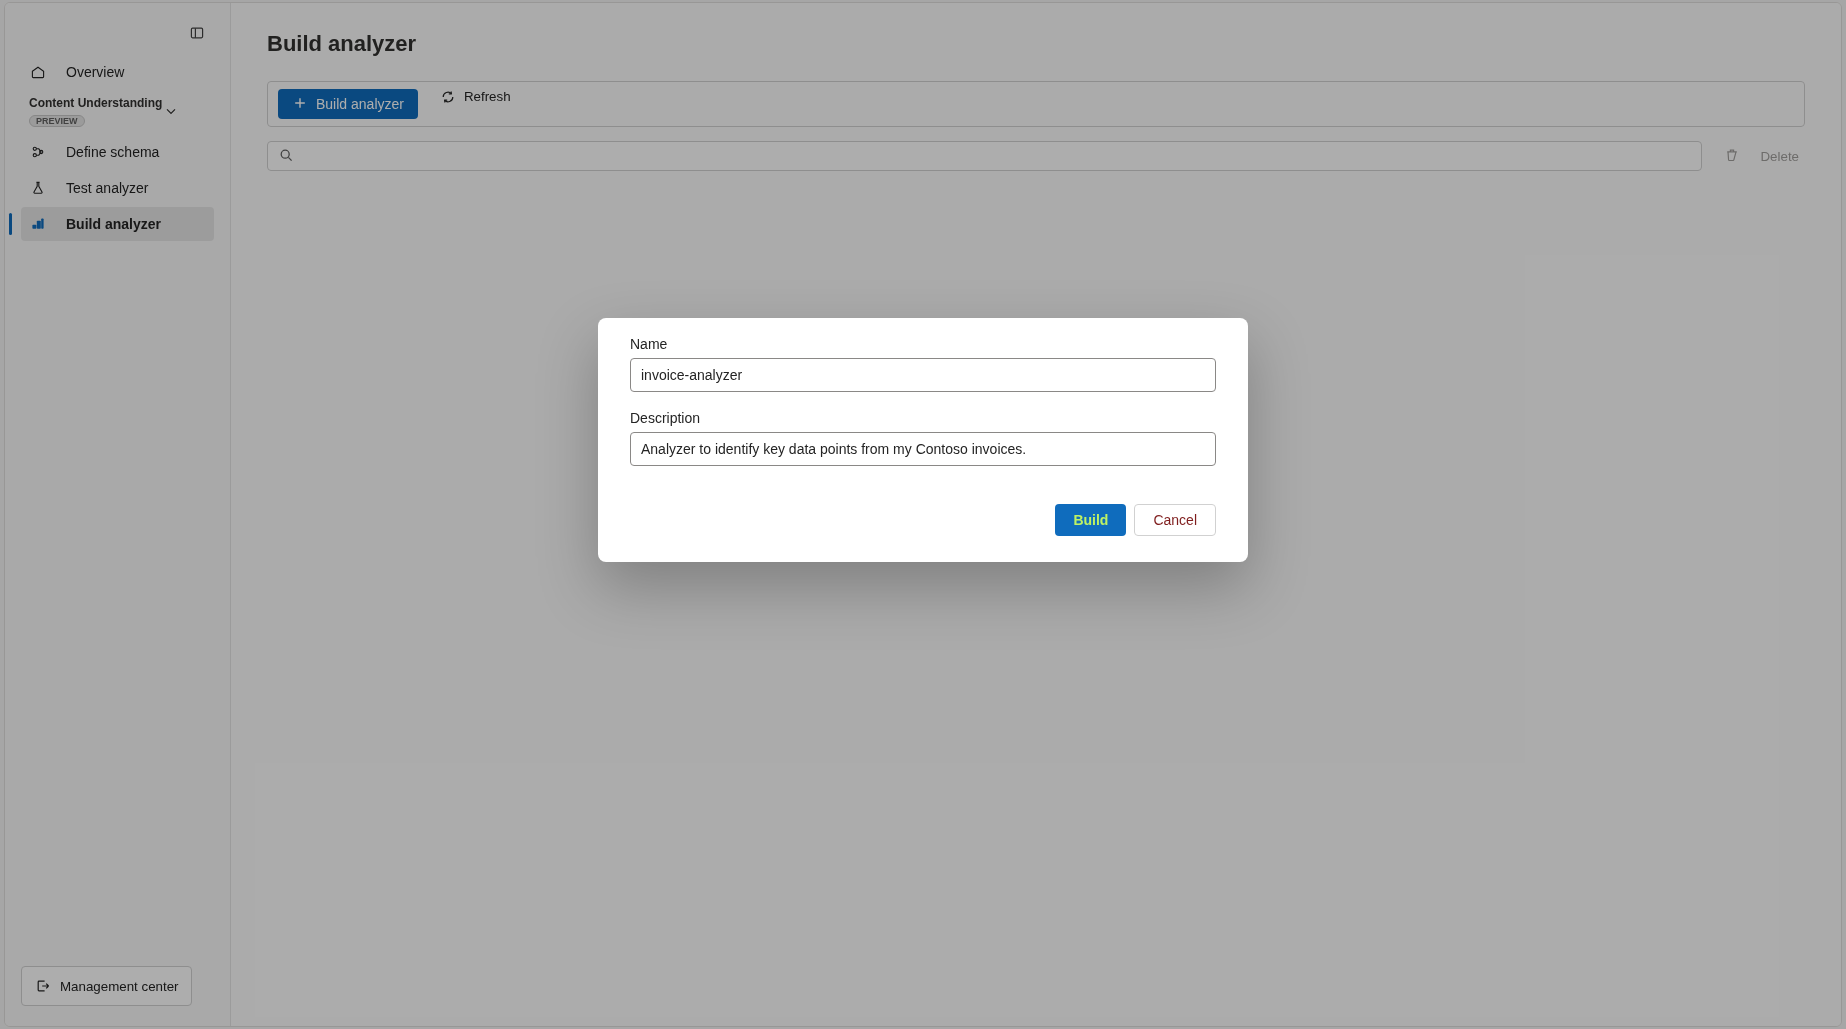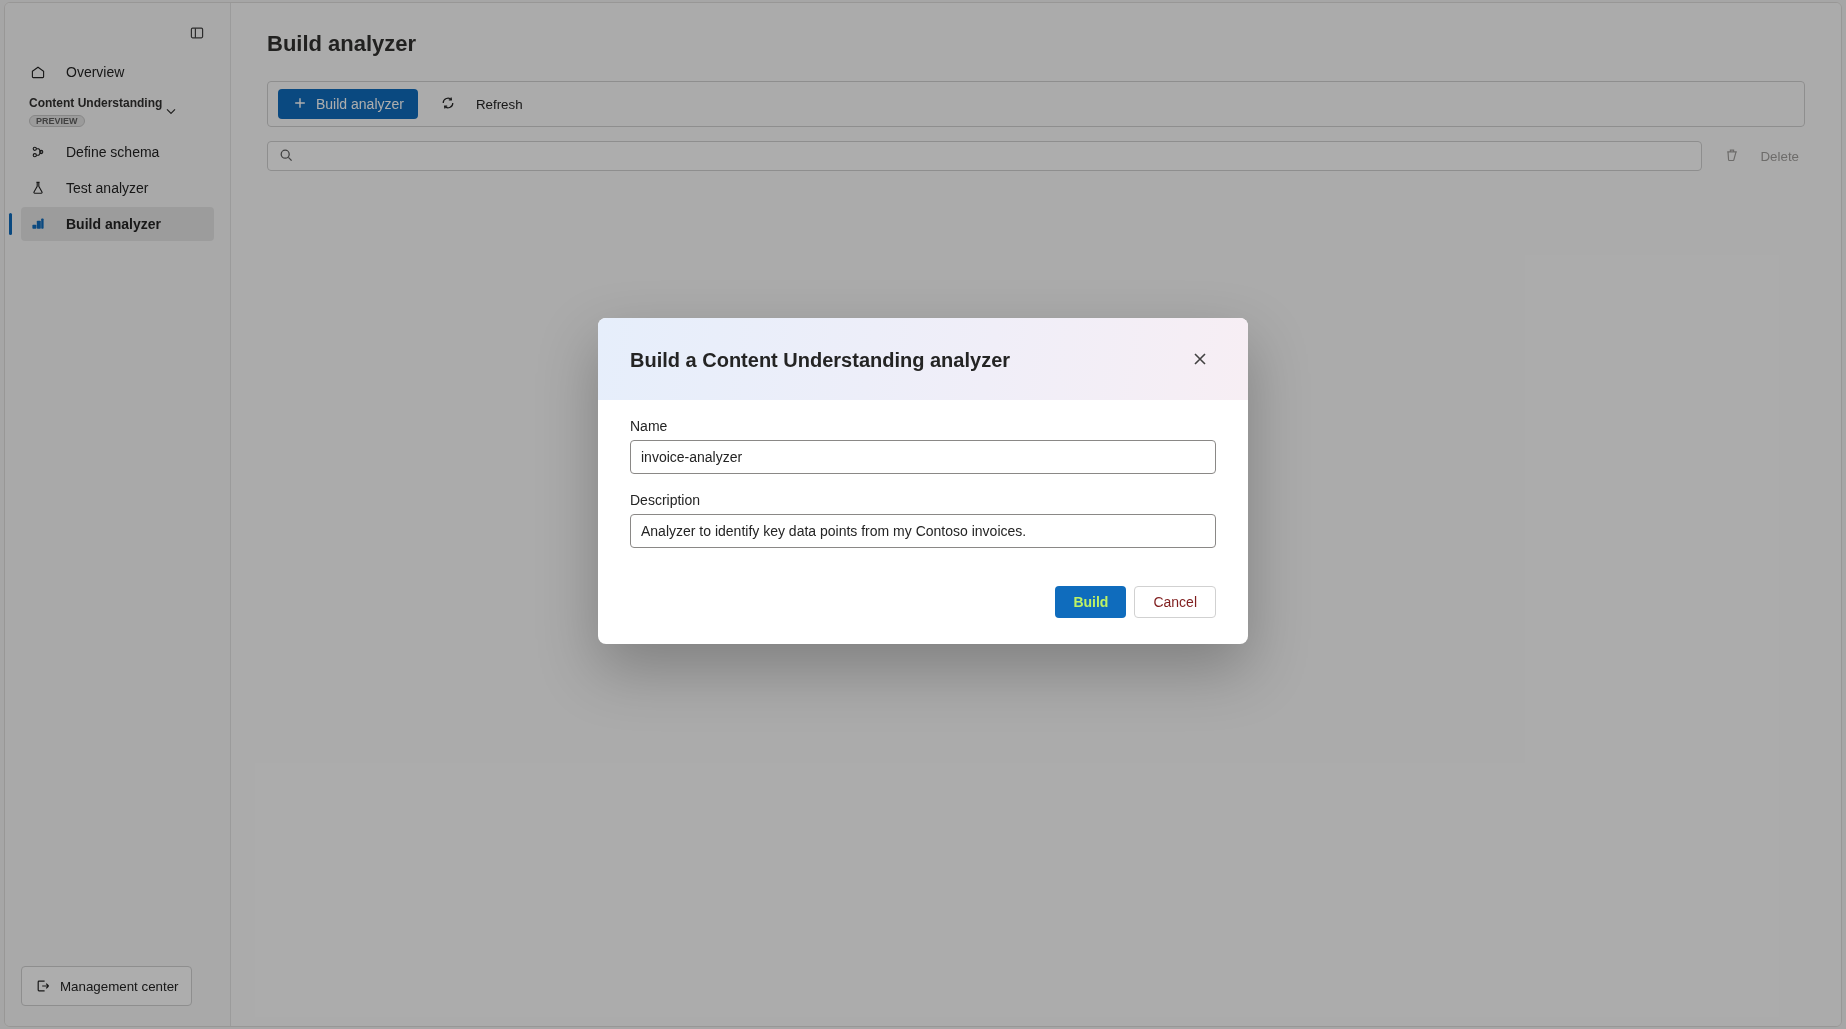--- a/index.html
+++ b/index.html
@@ -140,22 +140,22 @@
       border: none;
       border-radius: 4px;
       height: 30px;
       padding: 0 14px;
       font-size: 14px;
       cursor: pointer;
     }
     .btn-primary svg { width: 16px; height: 16px; }
     .btn-ghost {
       display: inline-flex;
-      align-items: center;
-      gap: 20px;
+      align-items: flex-start;
+      gap: 8px;
       background: transparent;
       border: none;
       height: 30px;
       padding: 0 10px;
       cursor: pointer;
       color: #242424;
       border-radius: 4px;
     }
     .btn-ghost svg { width: 16px; height: 16px; }
     .search-row {
@@ -405,30 +405,20 @@
             </svg>
         </span>
         <span>Delete</span>
       </button>
     </div>
   </main>
 </div>
 
 <div class="overlay">
   <div class="dialog">
-    <div class="dialog-header">
-      <div class="dialog-title">Build a Content Understanding analyzer</div>
-      <button class="dialog-close">
-        <span>
-          <svg viewBox="0 0 14 14" fill="none" stroke="currentColor" stroke-width="1.6">
-              <path d="M2 2l10 10M12 2 2 12"></path>
-            </svg>
-        </span>
-      </button>
-    </div>
     <div class="dialog-body">
       <div class="field">
         <label class="field-label">Name</label>
         <input class="field-input" type="text" value="invoice-analyzer" style="">
       </div>
       <div class="field">
         <label class="field-label">Description</label>
         <input class="field-input" type="text" value="Analyzer to identify key data points from my Contoso invoices." style="">
       </div>
     </div>

